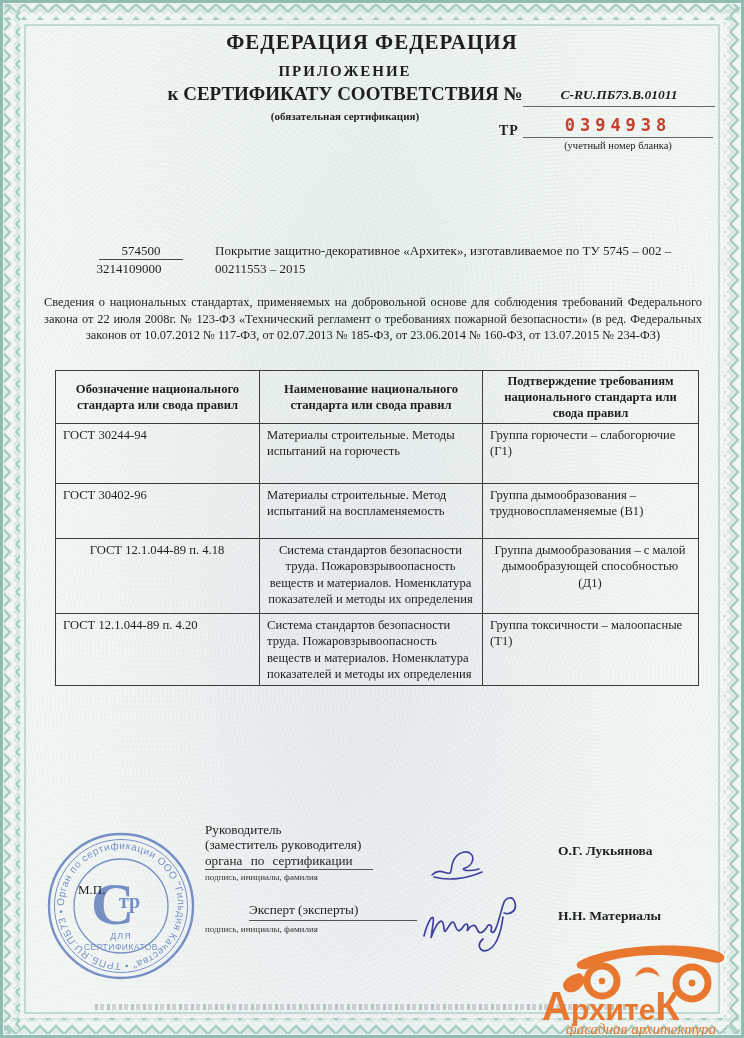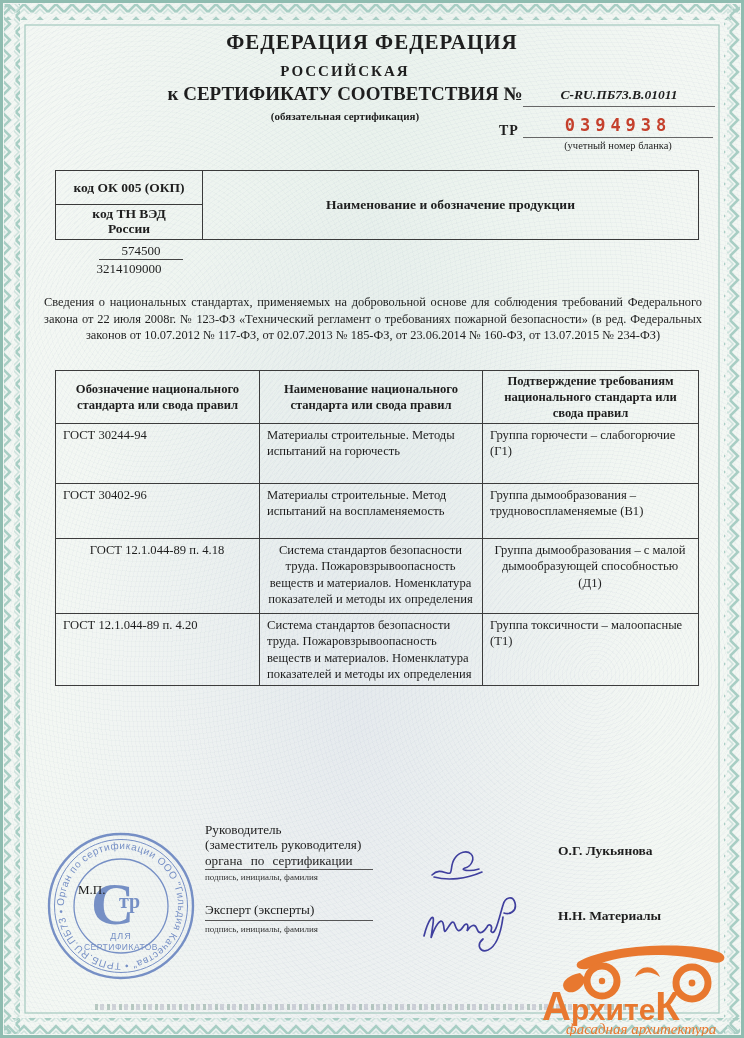--- a/index.html
+++ b/index.html
@@ -47,21 +47,21 @@
   .std-table th{font-weight:bold;text-align:center;vertical-align:middle;height:42px;padding:2px 6px;}
   .std-table tbody tr:nth-child(1){height:60px;}
   .std-table tbody tr:nth-child(2){height:55px;}
   .std-table tbody tr:nth-child(3){height:75px;text-align:center;}
   .std-table tbody tr:nth-child(4){height:70px;}
   
   .role-block{left:205px;top:822px;width:190px;font-size:13.2px;line-height:1.16;}
   .role-line3{display:inline-block;word-spacing:5px;border-bottom:1px solid #555;padding-bottom:1px;min-width:168px;}
   .sign-caption{left:205px;top:872px;font-size:9px;color:#333;}
   .expert-role{left:205px;top:902px;font-size:13.2px;}
-  .expert-role span{display:inline-block;border-bottom:1px solid #555;padding-bottom:2px;min-width:168px;}
+  .expert-role span{display:inline-block;border-bottom:1px solid #555;padding-bottom:2px;min-width:168px;margin-left:44px;}
   .expert-caption{left:205px;top:924px;font-size:9px;color:#333;}
   .head-name{left:558px;top:843px;font-size:13.5px;font-weight:bold;white-space:nowrap;}
   .expert-name{left:558px;top:908px;font-size:13.5px;font-weight:bold;white-space:nowrap;}
   .sig1{left:428px;top:843px;}
   .sig2{left:418px;top:888px;}
   .mp-label{left:78px;top:882px;font-size:13px;z-index:4;}
   .stamp{left:33px;top:818px;z-index:3;opacity:0.82;}
   .logo{left:540px;top:938px;z-index:4;}
   .microtext{left:95px;top:1004px;width:545px;height:6px;z-index:2;opacity:.55;
     background:repeating-linear-gradient(90deg, rgba(90,130,115,0.7) 0 3px, transparent 3px 5px, rgba(120,120,150,0.5) 5px 9px, transparent 9px 12px);}
@@ -85,38 +85,32 @@
     <rect x="1.5" y="1.5" width="741" height="1035" fill="none" stroke="#8fbcb0" stroke-width="3"></rect>
     <rect x="4" y="4" width="736" height="16" fill="url(#zzh)"></rect>
     <rect x="4" y="1018" width="736" height="16" fill="url(#zzh)"></rect>
     <rect x="4" y="4" width="16" height="1030" fill="url(#zzv)"></rect>
     <rect x="724" y="4" width="16" height="1030" fill="url(#zzv)"></rect>
     <rect x="25" y="25" width="694" height="988" fill="none" stroke="#a3c9bf" stroke-width="1.2"></rect>
   </svg>
 
   <div class="abs title">ФЕДЕРАЦИЯ ФЕДЕРАЦИЯ</div>
   <div class="abs subhead-block">
-    <div class="doc-type">РОССИЙСКАЯ</div>
+    <div class="doc-type">ПРИЛОЖЕНИЕ</div>
     <div class="doc-subtitle">к СЕРТИФИКАТУ СООТВЕТСТВИЯ  №</div>
   </div>
   <div class="abs cert-number">C-RU.ПБ73.В.01011</div>
   <div class="abs cert-kind">(обязательная сертификация)</div>
   <div class="abs tr-label">ТР</div>
   <div class="abs blank-number">0394938</div>
   <div class="abs blank-caption">(учетный номер бланка)</div>
 
-  <div class="abs code-box">
-    <div class="code-left">
-      <div class="code-okp">код ОК 005 (ОКП)</div>
-      <div class="code-tnved">код ТН ВЭД России</div>
-    </div>
-    <div class="code-right">Наименование и обозначение продукции</div>
-  </div>
   <div class="abs okp-value">574500</div>
   <div class="abs tnved-value">3214109000</div>
+  <div class="abs product-name">Покрытие защитно-декоративное «Архитек», изготавливаемое по ТУ 5745 – 002 – 00211553 – 2015</div>
 
   <div class="abs standards-note">Сведения о национальных стандартах, применяемых на  добровольной основе для соблюдения требований Федерального закона от 22 июля 2008г. № 123-ФЗ «Технический регламент о требованиях пожарной безопасности» (в ред. Федеральных законов от 10.07.2012 № 117-ФЗ, от 02.07.2013 № 185-ФЗ, от 23.06.2014 № 160-ФЗ, от 13.07.2015 № 234-ФЗ)</div>
 
   <table class="std-table">
     <colgroup>
         <col style="width:204px">
         <col style="width:223px">
         <col style="width:216px">
       </colgroup>
     <thead>

